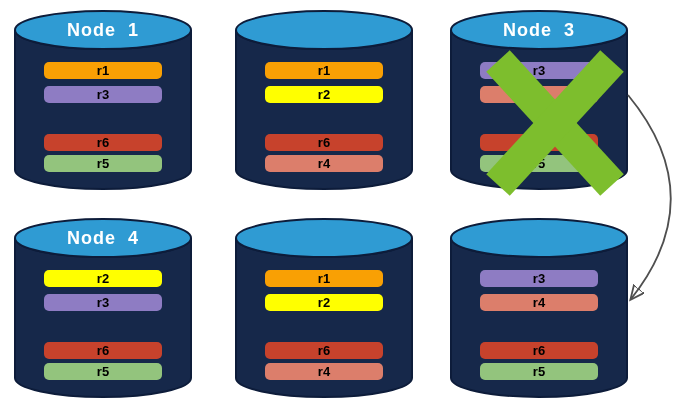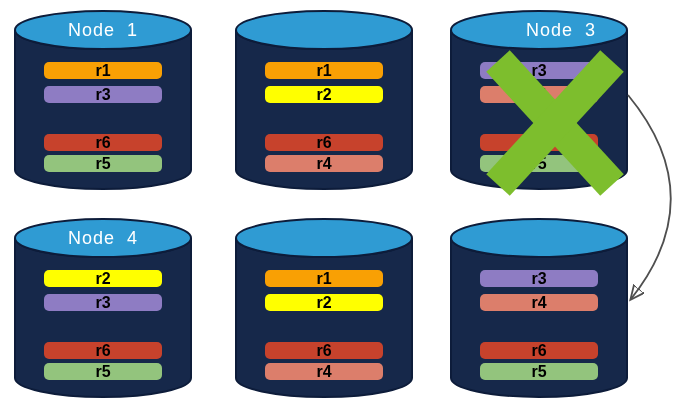--- a/index.html
+++ b/index.html
@@ -6,38 +6,38 @@
   body {
     width:676px; height:402px; background:#ffffff;
     font-family:"Liberation Sans", sans-serif;
     overflow:hidden;
   }
   .canvas { position:relative; width:676px; height:402px; background:#ffffff; }
 
   .node { position:absolute; width:178px; height:192px; }
   .node-1 { left:14px;  top:9px;  }
   .node-2 { left:235px; top:9px;  }
-  .node-3 { left:450px; top:9px;padding-left:44px;  }
+  .node-3 { left:450px; top:9px;  }
   .node-4 { left:14px;  top:217px; }
   .node-5 { left:235px; top:217px; }
   .node-6 { left:450px; top:217px; }
 
   .cyl { position:absolute; left:0; top:0; display:block; }
   .cyl .cyl-body { fill:#16284A; stroke:#0D1C3A; stroke-width:2; }
   .cyl .cyl-top  { fill:#2F9BD3; stroke:#0D1C3A; stroke-width:2; }
 
   .node-title {
     position:absolute; left:0; right:0; top:8px; height:26px; line-height:26px;
-    text-align:center; color:#ffffff; font-weight:normal; font-size:18px;
+    text-align:center; color:#ffffff; font-weight:bold; font-size:18px;
     letter-spacing:1px; white-space:pre;
   }
 
   .bar {
     position:absolute; left:30px; width:118px; height:17px; border-radius:5px;
-    text-align:center; color:#000000; font-weight:bold; font-size:16px;
+    text-align:center; color:#000000; font-weight:bold; font-size:13px;
     line-height:17px; white-space:pre;
   }
   .r0 { top:53px; } .r1 { top:77px; } .r2 { top:101px;margin-top:45px; } .r3 { top:125px; }
 
   .xmark { position:absolute; left:0; top:0; pointer-events:none; }
   .xmark line { stroke:#7DBE2D; stroke-width:32; stroke-linecap:butt; }
 
   .arrow-overlay { position:absolute; left:0; top:0; pointer-events:none; }
   .arrow-overlay path { stroke:#4F4F4F; stroke-width:1.8; fill:none; }
 </style>

